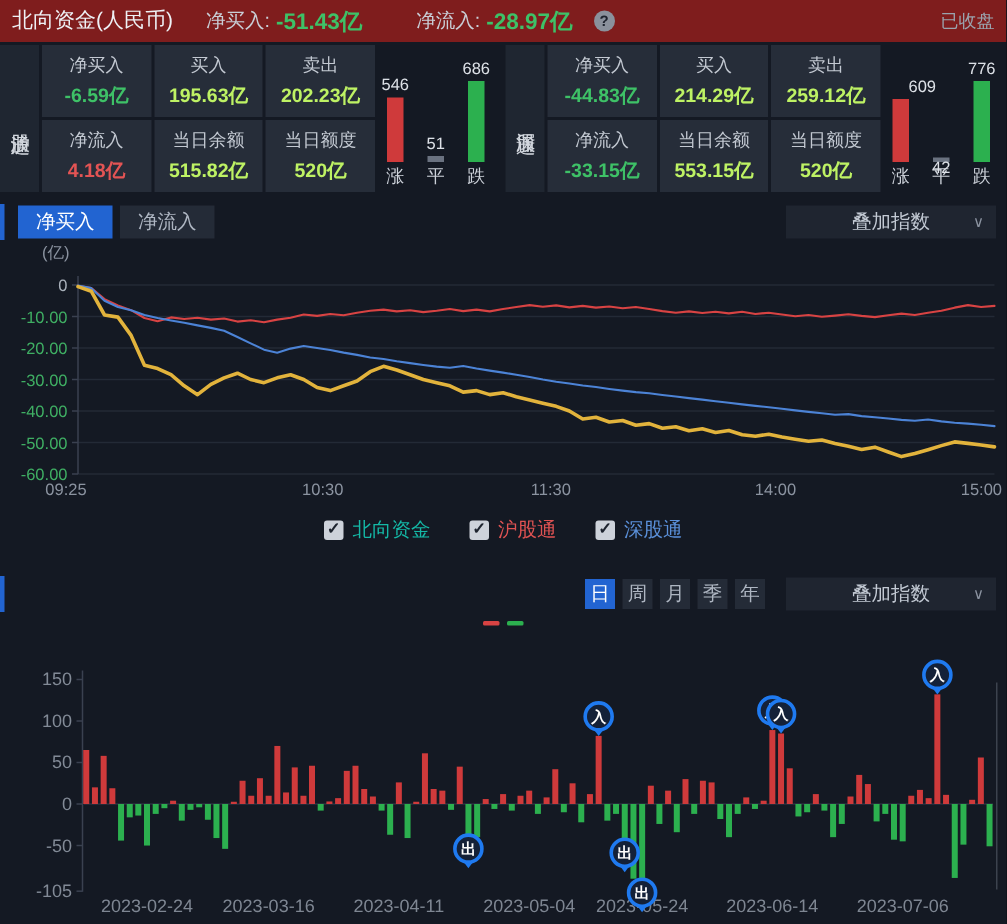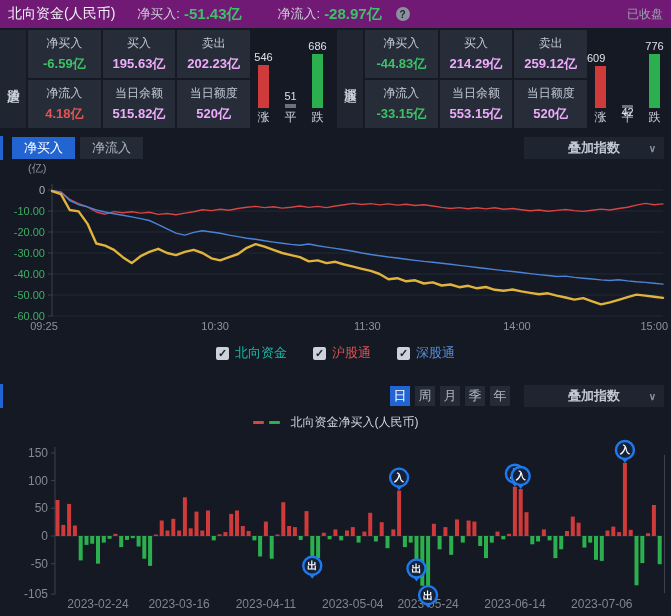--- a/index.html
+++ b/index.html
@@ -1,54 +1,54 @@
 <!DOCTYPE html>
 <html><head>
 <meta charset="utf-8">
 <style>
   html,body{margin:0;padding:0;background:#0d1118;}
   #app{position:relative;width:671px;height:616px;background:#141923;overflow:hidden;
        font-family:"Liberation Sans",sans-serif;color:#d6dae0;}
   
-  .header{position:absolute;top:0;left:0;width:671px;height:28px;background:#701a75;
+  .header{position:absolute;top:0;left:0;width:671px;height:28px;background:#7f1d1d;
           display:flex;align-items:center;font-size:13px;}
   .hd-title{color:#eef1f5;font-size:14px;margin-left:8px;margin-right:22px;}
   .hd-label{color:#c9ced6;}
   .hd-value{font-size:15px;font-weight:bold;margin-left:4px;}
   .help{width:14px;height:14px;border-radius:50%;background:#8a919c;color:#1d232e;
         font-size:10px;font-weight:bold;display:flex;align-items:center;justify-content:center;margin-left:14px;}
   .hd-right{margin-left:auto;color:#9aa3ad;font-size:12px;display:flex;align-items:center;}
   .hd-status{margin-left:14px;margin-right:8px;font-family:Liberation Serif, serif;}
   
   .stats{position:absolute;top:30px;left:0;width:671px;height:98px;display:flex;gap:3px;}
   .panel{width:334px;display:flex;}
   .vlabel{width:26px;background:#1f2631;color:#d2d7de;font-size:13px;
           writing-mode:vertical-lr;text-orientation:upright;display:flex;
           align-items:center;justify-content:center;letter-spacing:1px;}
   .cells{width:222px;margin-left:2px;display:grid;grid-template-columns:1fr 1fr 1fr;
          grid-template-rows:1fr 1fr;gap:2px;}
   .cell{background:#262d39;display:flex;flex-direction:column;align-items:center;justify-content:center;gap:3px;}
   .cell .lbl{font-size:12px;color:#c3c9d2;}
   .cell .val{font-size:13px;font-weight:bold;}
-  .white{color:#f0abfc}.green{color:#3ec167}.red{color:#e35454}
+  .white{color:#bef264}.green{color:#3ec167}.red{color:#e35454}
   .updown{flex:1;position:relative;}
   .updown .cat{position:absolute;bottom:2px;width:23px;text-align:center;font-size:12px;color:#ccd1d9;}
   
   .sec-head{position:absolute;left:0;width:671px;height:24px;display:flex;align-items:center;}
   .accent{width:3px;height:24px;background:#2264d1;margin-right:9px;}
   .tab{height:22px;padding:0 12px;display:flex;align-items:center;font-size:13px;}
   .tab.active{background:#2264d1;color:#fff;}
   .tab.inactive{background:#242b37;color:#aeb6c2;margin-left:5px;}
   .spacer{flex:1;}
   .period-btn{width:20px;height:20px;display:flex;align-items:center;justify-content:center;
               font-size:13px;margin-left:5px;background:#242b37;color:#aeb6c2;}
   .period-btn.active{background:#2264d1;color:#fff;}
   .dropdown{width:140px;height:22px;background:#1f2530;color:#c3cad4;display:flex;
             align-items:center;justify-content:center;font-size:13px;margin-left:14px;
-            margin-right:7px;position:relative;font-weight:bold;}
+            margin-right:7px;position:relative;}
   .chev{position:absolute;right:8px;font-size:10px;color:#8b93a0;}
   .unit{position:absolute;top:161px;left:28px;font-size:11px;color:#8b93a0;}
   
   .legend-row{position:absolute;left:0;width:671px;display:flex;justify-content:center;
               align-items:center;gap:26px;font-size:13px;}
   .legend-item{display:flex;align-items:center;gap:6px;}
   .checkbox{width:13px;height:13px;background:#cdd2da;border-radius:2px;color:#1d232e;
             font-size:11px;font-weight:bold;display:flex;align-items:center;justify-content:center;line-height:1;}
   .legend2{position:absolute;top:414px;left:0;width:671px;display:flex;justify-content:center;
            align-items:center;gap:5px;font-size:12px;color:#cfd5dd;}
@@ -140,21 +140,21 @@
         <div class="cell">
             <span class="lbl">当日额度</span>
             <span class="val white">520亿</span>
           </div>
       </div>
       <div class="updown">
         <span class="cat" style="left:2px">涨</span>
         <span class="cat" style="left:29px">平</span>
         <span class="cat" style="left:56px">跌</span>
       <div style="position: absolute; left: 8px; bottom: 20px; width: 11px; height: 42.3789px; background: rgb(207, 58, 59);"></div>
-          <div style="position: absolute; left: 0px; bottom: 64.3789px; width: 27px; text-align: left; font-size: 11px; color: rgb(221, 225, 231);">609</div>
+          <div style="position: absolute; left: 10px; bottom: 64.3789px; width: 27px; text-align: right; font-size: 11px; color: rgb(221, 225, 231);">609</div>
           <div style="position: absolute; left: 35px; bottom: 20px; width: 11px; height: 3px; background: rgb(106, 114, 128);"></div>
           <div style="position: absolute; left: 27px; bottom: 10px; width: 27px; text-align: center; font-size: 11px; color: rgb(221, 225, 231);">42</div>
           <div style="position: absolute; left: 62px; bottom: 20px; width: 11px; height: 54px; background: rgb(44, 176, 79);"></div>
           <div style="position: absolute; left: 54px; bottom: 76px; width: 27px; text-align: center; font-size: 11px; color: rgb(221, 225, 231);">776</div>
         </div>
     </div>
   </div>
 
   <div class="sec-head" style="top:136px">
     <div class="accent"></div>
@@ -227,21 +227,20 @@
     <div class="period-btn">年</div>
     <div class="dropdown">
       <span>叠加指数</span>
       <span class="chev">∨</span>
     </div>
   </div>
 
   <div class="legend2">
     <span class="dash" id="dash-red" style="background: rgb(216, 67, 67);"></span>
     <span class="dash" id="dash-green" style="background: rgb(44, 176, 79);"></span>
-    <span style="margin-left:6px">北向资金净买入(人民币)</span>
   </div>
 
   <svg id="bars-svg" style="top:435px" width="671" height="181">
       <line x1="51" y1="17.974999999999994" x2="55" y2="17.974999999999994" stroke="#3a4150"></line>
       <text x="48" y="21.974999999999994" text-anchor="end" font-size="12" fill="#828a96">150</text>
       <line x1="51" y1="45.65" x2="55" y2="45.65" stroke="#3a4150"></line>
       <text x="48" y="49.65" text-anchor="end" font-size="12" fill="#828a96">100</text>
       <line x1="51" y1="73.325" x2="55" y2="73.325" stroke="#3a4150"></line>
       <text x="48" y="77.325" text-anchor="end" font-size="12" fill="#828a96">50</text>
       <line x1="51" y1="101" x2="55" y2="101" stroke="#3a4150"></line>

